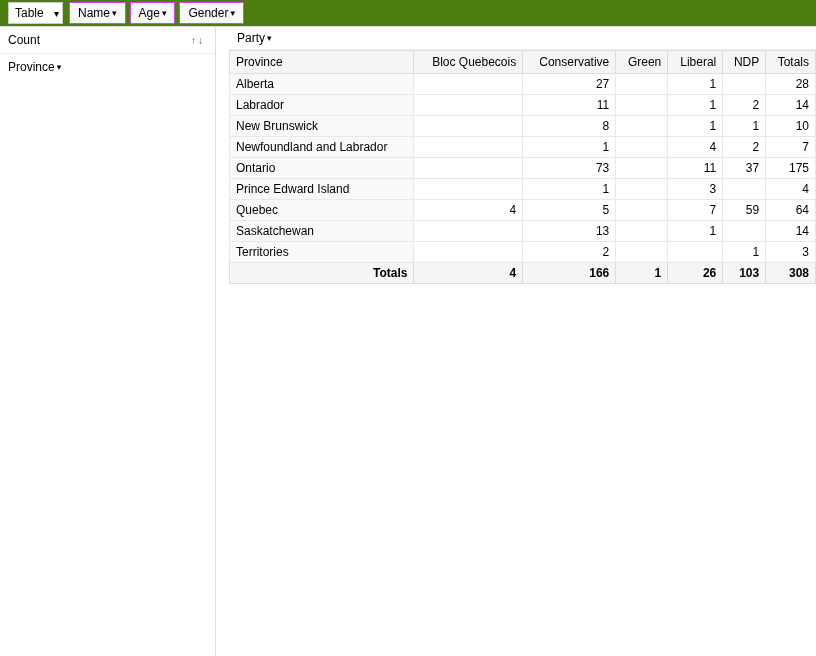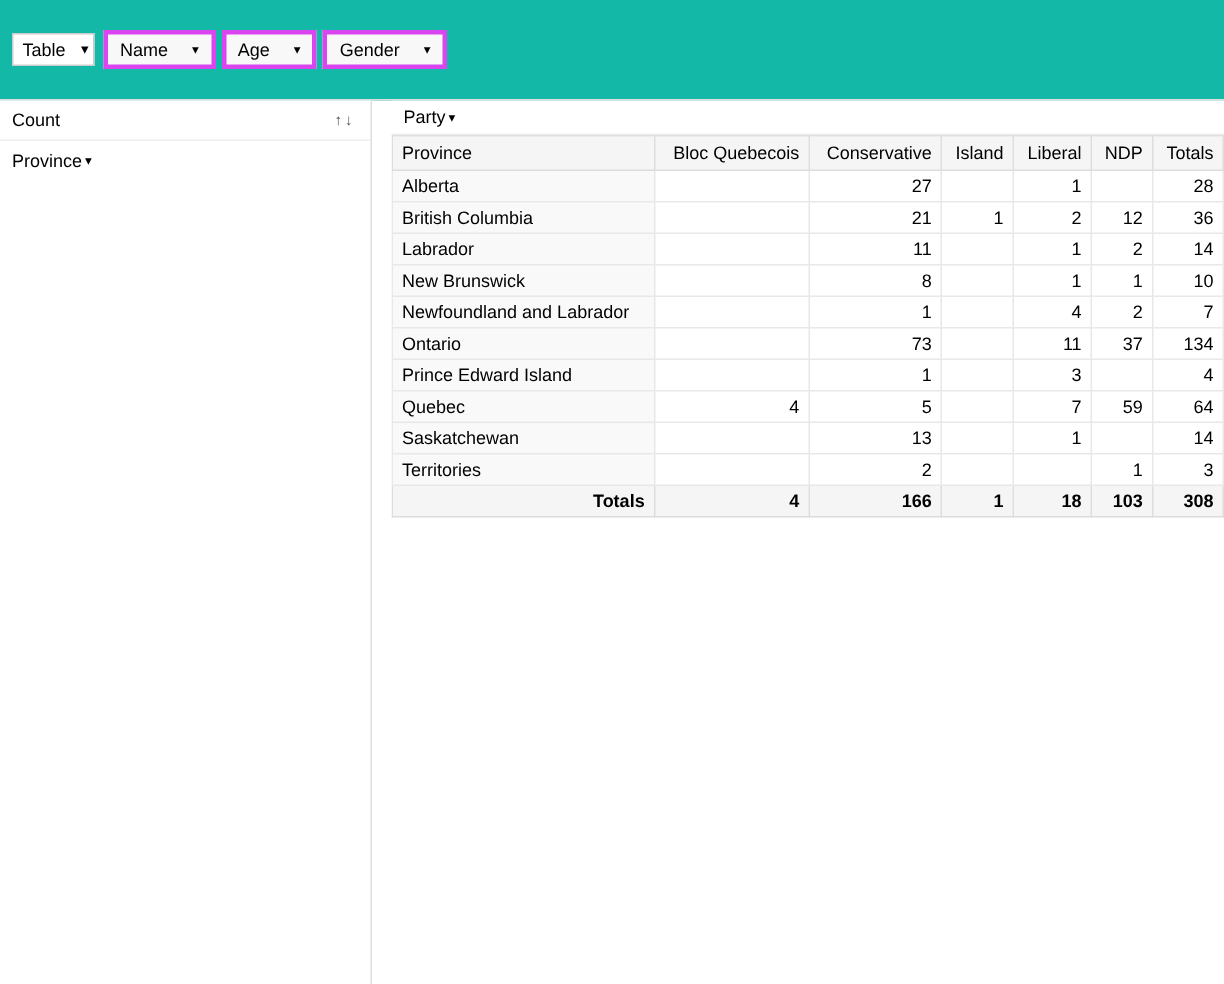--- a/index.html
+++ b/index.html
@@ -11,22 +11,22 @@
     .app-container {
       display: flex;
       flex-direction: column;
       width: 816px;
       min-height: 656px;
       background: #fff;
     }
     .top-bar {
       display: flex;
       align-items: center;
-      padding: 20px 8px;
-      background: #14b8a6;
+      padding: 2px 8px;
+      background: #4d7c0f;
       border-bottom: 1px solid #ddd;
       gap: 6px;
     }
     .table-select {
       border: 1px solid #ccc;
       background: #fff;
       padding: 3px 18px 3px 6px;
       font-size: 12px;
       appearance: none;
       -webkit-appearance: none;
@@ -44,38 +44,38 @@
       top: 50%;
       transform: translateY(-50%);
       pointer-events: none;
       font-size: 10px;
     }
     .filter-buttons {
       display: flex;
       gap: 4px;
     }
     .filter-btn {
-      border: 3px solid #d946ef;
+      border: 1px solid #d946ef;
       background: #f8f8f8;
       padding: 3px 8px;
       font-size: 12px;
       cursor: pointer;
       display: flex;
       align-items: center;
-      gap: 16px;
+      gap: 2px;
     }
     .filter-btn span.arrow {
       font-size: 9px;
     }
     .main-content {
       display: flex;
       flex: 1;
     }
     .left-panel {
-      width: 248px;
+      width: 216px;
       border-right: 1px solid #ddd;
       padding: 0;
       background: #fff;
     }
     .left-panel-row {
       display: flex;
       align-items: center;
       padding: 6px 8px;
       border-bottom: 1px solid #eee;
     }
@@ -208,46 +208,37 @@
         <span>Party</span>
         <span class="party-arrow">▾</span>
       </div>
 
       <table>
         <thead>
           <tr>
             <th class="province-header">Province</th>
             <th>Bloc Quebecois</th>
             <th>Conservative</th>
-            <th>Island</th>
+            <th>Green</th>
             <th>Liberal</th>
             <th>NDP</th>
             <th>Totals</th>
           </tr>
         </thead>
         <tbody id="table-body">
         <tr>
               <td class="province-cell">Alberta</td>
               <td></td>
               <td>27</td>
               <td></td>
               <td>1</td>
               <td></td>
               <td>28</td>
             </tr>
             <tr>
-              <td class="province-cell">British Columbia</td>
-              <td></td>
-              <td>21</td>
-              <td>1</td>
-              <td>2</td>
-              <td>12</td>
-              <td>36</td>
-            </tr>
-            <tr>
               <td class="province-cell">Labrador</td>
               <td></td>
               <td>11</td>
               <td></td>
               <td>1</td>
               <td>2</td>
               <td>14</td>
             </tr>
             <tr>
               <td class="province-cell">New Brunswick</td>
@@ -267,21 +258,21 @@
               <td>2</td>
               <td>7</td>
             </tr>
             <tr>
               <td class="province-cell">Ontario</td>
               <td></td>
               <td>73</td>
               <td></td>
               <td>11</td>
               <td>37</td>
-              <td>134</td>
+              <td>175</td>
             </tr>
             <tr>
               <td class="province-cell">Prince Edward Island</td>
               <td></td>
               <td>1</td>
               <td></td>
               <td>3</td>
               <td></td>
               <td>4</td>
             </tr>
@@ -312,21 +303,21 @@
               <td>1</td>
               <td>3</td>
             </tr>
           </tbody>
         <tfoot>
           <tr>
             <td class="totals-label" style="text-align:right;">Totals</td>
             <td>4</td>
             <td>166</td>
             <td>1</td>
-            <td>18</td>
+            <td>26</td>
             <td>103</td>
             <td>308</td>
           </tr>
         </tfoot>
       </table>
     </div>
   </div>
 </div>
 
 </body></html>

